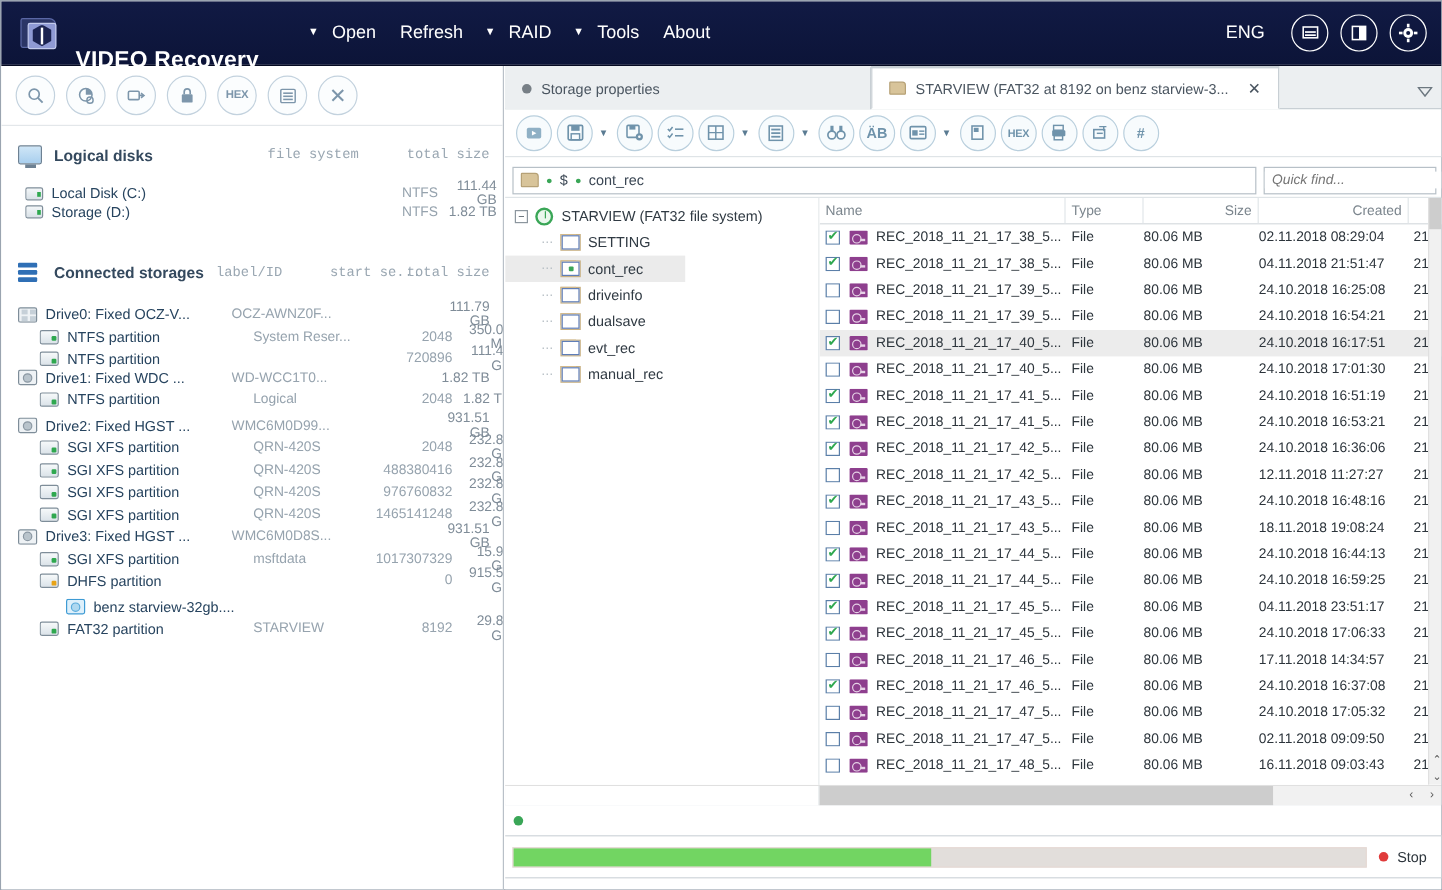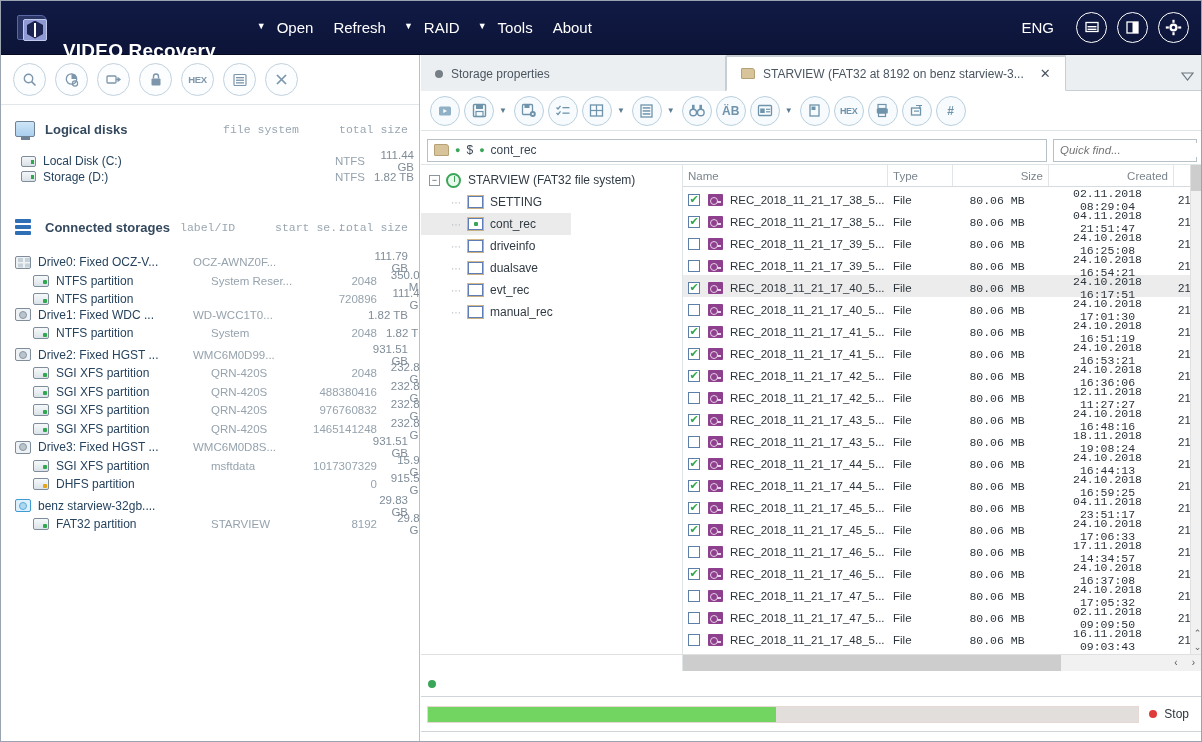--- a/index.html
+++ b/index.html
@@ -259,21 +259,21 @@
   .list-head > div { padding: 0 5px; border-right: 1px solid #e2e6e9; height: 100%; display:flex; align-items:center;}
   .list-head .ta-r { justify-content: flex-end; }
   .list-row {
     display: grid;
     grid-template-columns: 205px 65px 96px 125px 25px;
     height: 22px; align-items: center; font-size: 11.5px; color: #2c343b;
   }
   .list-row.sel { background: #ececec; }
   .list-row .c1 { display: flex; align-items: center; padding-left: 5px; overflow: hidden; white-space: nowrap;}
   .list-row .c2 { padding-left: 5px; }
-  .list-row .c3, .list-row .c4 { text-align: center; padding-right: 8px; font-family: Liberation Mono, monospace; }
+  .list-row .c3, .list-row .c4 { text-align: left; padding-right: 8px; }
   .list-row .c5 { padding-left: 4px; color:#2c343b;}
   .chk {
     width: 12px; height: 12px; border: 1.3px solid #5b7fa8; background: #fff;
     margin-right: 8px; flex:0 0 auto; position: relative;
   }
   .chk.on:after {
     content: "✔"; position: absolute; left: 0.5px; top: -2.5px;
     font-size: 11px; color: #2fa84f; line-height: 12px;
   }
   .film {
@@ -499,21 +499,21 @@
           </span>
           <span class="c-id">WD-WCC1T0...</span>
           <span class="c-sec"></span>
           <span class="c-size">1.82 TB</span>
         </div>
         <div class="rowgrid" style="padding-left: 32px;">
           <span class="c-name">
             <span class="ico-part"></span>
             <span>NTFS partition</span>
           </span>
-          <span class="c-id">System</span>
+          <span class="c-id">Logical</span>
           <span class="c-sec">2048</span>
           <span class="c-size">1.82 TB</span>
         </div>
         <div class="rowgrid" style="padding-left: 14px;">
           <span class="c-name">
             <span class="ico-drive">
               <span class="platter"></span>
             </span>
             <span>Drive2: Fixed HGST ...</span>
           </span>
@@ -579,21 +579,21 @@
         </div>
         <div class="rowgrid" style="padding-left: 32px;">
           <span class="c-name">
             <span class="ico-part amber"></span>
             <span>DHFS partition</span>
           </span>
           <span class="c-id"></span>
           <span class="c-sec">0</span>
           <span class="c-size">915.52 GB</span>
         </div>
-        <div class="rowgrid" style="padding-left: 14px; margin-top: 3px;">
+        <div class="rowgrid" style="padding-left: 27px; margin-top: 3px; margin-left: 27px;">
           <span class="c-name">
             <span class="ico-drive usb">
               <span class="platter"></span>
             </span>
             <span>benz starview-32gb....</span>
           </span>
           <span class="c-id"></span>
           <span class="c-sec"></span>
           <span class="c-size">29.83 GB</span>
         </div>

